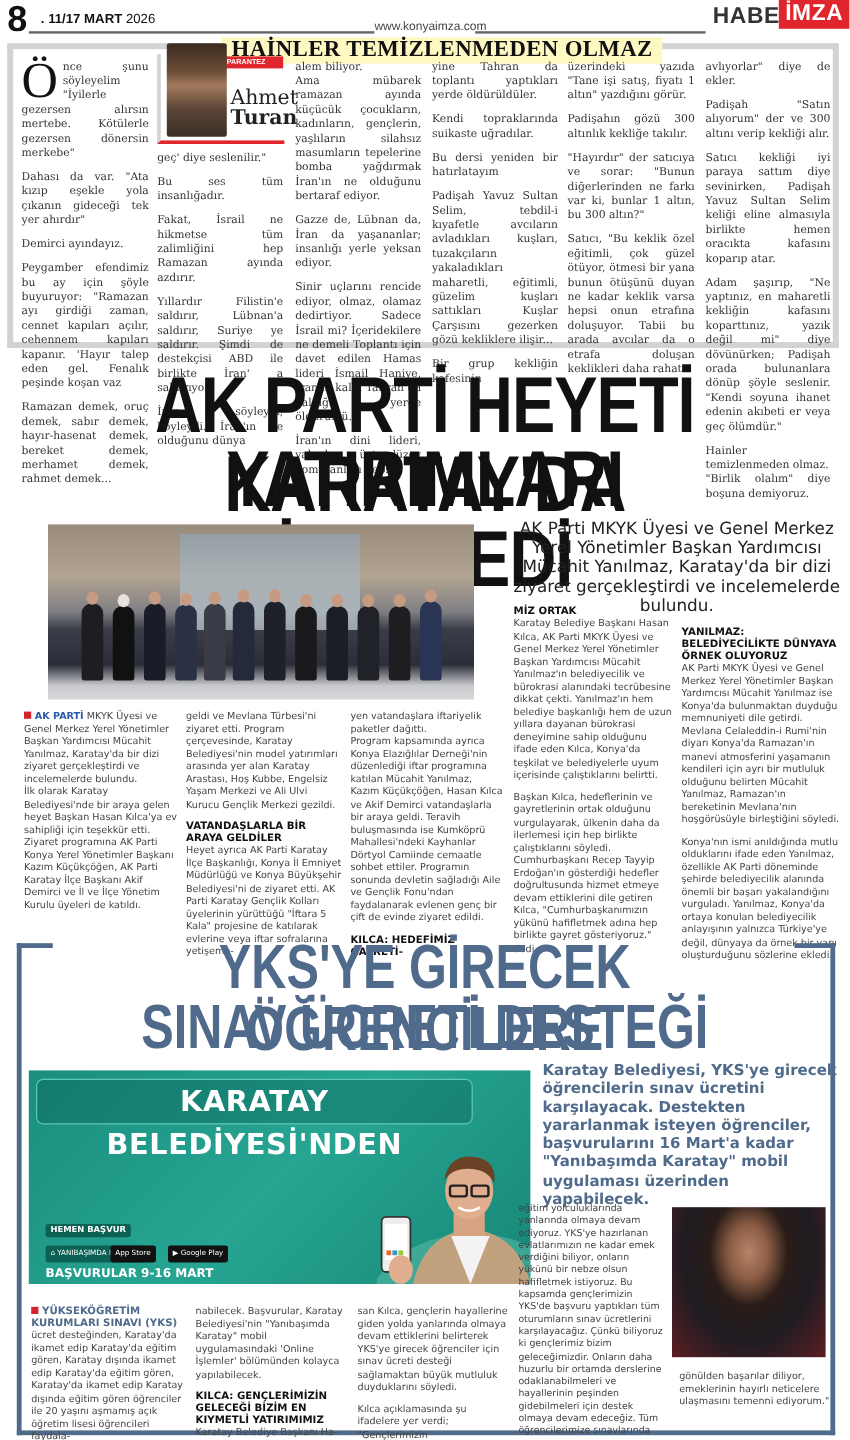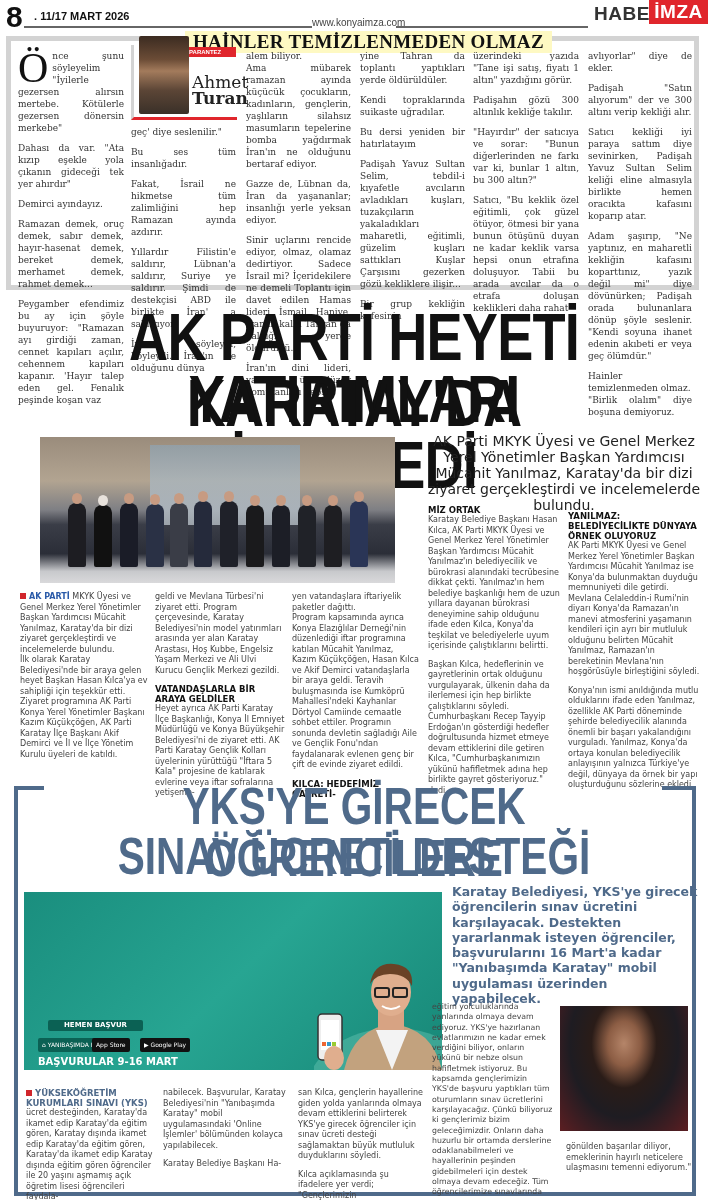--- a/index.html
+++ b/index.html
@@ -1,21 +1,21 @@
 <!DOCTYPE html>
 <html><head>
 <meta charset="utf-8">
 <style>
 *{box-sizing:border-box;margin:0;padding:0}
 body{width:708px;height:1200px;background:#fff;position:relative;overflow:hidden;font-family:"Liberation Sans",sans-serif;color:#222}
 .abs{position:absolute}
 
 .pnum{left:6px;top:2px;font:bold 30px/30px "Liberation Sans",sans-serif;color:#111}
 .pdate{left:34px;top:10px;font:bold 11px "Liberation Sans",sans-serif;color:#111}
-.pdate .yr{font-weight:bold}
+.pdate .yr{font-weight:normal}
 .hline{height:2px;background:#666;top:26px}
 .site{left:312px;top:17px;font:10px "Liberation Sans",sans-serif;color:#444}
 .haber{left:594px;top:3px;font:bold 19px/22px "Liberation Sans",sans-serif;color:#333;letter-spacing:.5px}
 .imza{left:649px;top:0;width:59px;height:24px;background:#e0262c;color:#fff;font:bold 19px/24px "Liberation Sans",sans-serif;text-align:center;letter-spacing:.5px}
 
 .colbox{left:6px;top:38px;width:693px;height:252px;border:5px solid #d3d3d3;border-top:none}
 .colbox-top{left:6px;top:36px;height:5px;background:#d3d3d3}
 .coltitle{left:185px;top:31px;font:bold 19px/22px "Liberation Serif",serif;color:#111;letter-spacing:.3px;background:#fef9c3;padding:0 8px}
 .ctext{font:9px/12px "DejaVu Serif",serif;color:#333;text-align:justify}
 .ctext p{margin-bottom:8px}
@@ -37,21 +37,21 @@
 .lead{color:#2a5aa8;font-weight:bold}
 .redsq{display:inline-block;width:6px;height:6px;background:#d1262c;margin-right:3px}
 
 .ykbox{left:14px;top:786px;width:682px;height:410px;border:4px solid #4f6a8a;border-top:none}
 .yk-tl{left:14px;top:786px;width:30px;height:4px;background:#4f6a8a}
 .yk-tr{left:662px;top:786px;width:34px;height:4px;background:#4f6a8a}
 .h2{left:0;width:708px;text-align:center;font:bold 52px/52px "Liberation Sans",sans-serif;color:#4f6a8a;transform:scaleX(.78);transform-origin:center}
 .banner{left:24px;top:892px;width:418px;height:178px;background:linear-gradient(135deg,#1a8e7e 0%,#27a592 50%,#178777 100%);overflow:hidden}
 .bn-top{left:6px;top:7px;width:364px;height:38px;border:1px solid #5fc9b8;border-radius:6px;background:rgba(10,90,80,.35);color:#fff;font:bold 24px/36px "DejaVu Sans",sans-serif;text-align:center;letter-spacing:.5px}
 .bn-yks{left:8px;top:52px;color:#fff;font:bold 44px/48px "DejaVu Sans",sans-serif;letter-spacing:1px}
-.bn-apply{left:24px;top:128px;background:#0b6154;color:#fff;font:bold 7px/11px "DejaVu Sans",sans-serif;padding:0 16px;border-radius:2px}
+.bn-apply{left:14px;top:128px;background:#0b6154;color:#fff;font:bold 7px/11px "DejaVu Sans",sans-serif;padding:0 4px;border-radius:2px}
 .badge{position:absolute;top:146px;height:14px;background:#111;color:#fff;font:6px/14px "DejaVu Sans",sans-serif;border-radius:2px;padding:0 4px}
 .bn-date{left:14px;top:164px;color:#fff;font:bold 10px/12px "DejaVu Sans",sans-serif}
 .boy{left:290px;top:66px;width:130px;height:112px}
 .yk-deck{left:452px;top:884px;width:248px;font:bold 12.5px/15.3px "DejaVu Sans",sans-serif;color:#4f6a8a}
 .mayor{left:560px;top:1006px;width:128px;height:125px;background:radial-gradient(ellipse at 50% 30%,#b58569 0%,#8c5d44 18%,#2a1c18 36%,#1e1c22 60%,#5c1e22 100%)}
 </style>
 </head>
 <body>
 
 <div class="abs pnum">8</div>
@@ -72,22 +72,22 @@
 <div class="abs author-photo"></div>
 <div class="abs author-name">
     <div>Ahmet</div>
     <div style="font-weight:bold">Turan</div>
   </div>
 
 <div class="abs ctext" style="left:18px;top:50px;width:106px">
   <p><span class="dropcap">Ö</span><span>nce şunu söyleyelim</span><br><span>"İyilerle gezersen alırsın mertebe. Kötülerle gezersen dönersin merkebe"</span></p>
   <p>Dahası da var. "Ata kızıp eşekle yola çıkanın gideceği tek yer ahırdır"</p>
   <p>Demirci ayındayız.</p>
+  <p>Peygamber efendimiz bu ay için şöyle buyuruyor: "Ramazan ayı girdiği zaman, cennet kapıları açılır, cehennem kapıları kapanır. 'Hayır talep eden gel. Fenalık peşinde koşan vaz</p>
   <p>Ramazan demek, oruç demek, sabır demek, hayır-hasenat demek, bereket demek, merhamet demek, rahmet demek...</p>
-  <p>Peygamber efendimiz bu ay için şöyle buyuruyor: "Ramazan ayı girdiği zaman, cennet kapıları açılır, cehennem kapıları kapanır. 'Hayır talep eden gel. Fenalık peşinde koşan vaz</p>
 </div>
 <div class="abs ctext" style="left:131px;top:126px;width:105px">
   <p>geç' diye seslenilir."</p>
   <p>Bu ses tüm insanlığadır.</p>
   <p>Fakat, İsrail ne hikmetse tüm zalimliğini hep Ramazan ayında azdırır.</p>
   <p>Yıllardır Filistin'e saldırır, Lübnan'a saldırır, Suriye ye saldırır. Şimdi de destekçisi ABD ile birlikte İran' a saldırıyor.</p>
   <p>İran söyleydi, böyleydi. İran'ın ne olduğunu dünya</p>
 </div>
 <div class="abs ctext" style="left:246px;top:50px;width:105px">
   <p style="margin-bottom:0">alem biliyor.</p>
@@ -175,33 +175,34 @@
 <div class="abs btext" style="left:292px;top:592px;width:128px">
   <p style="margin-bottom:0">yen vatandaşlara iftariyelik paketler dağıttı.</p>
   <p>Program kapsamında ayrıca Konya Elazığlılar Derneği'nin düzenlediği iftar programına katılan Mücahit Yanılmaz, Kazım Küçükçöğen, Hasan Kılca ve Akif Demirci vatandaşlarla bir araya geldi. Teravih buluşmasında ise Kumköprü Mahallesi'ndeki Kayhanlar Dörtyol Camiinde cemaatle sohbet ettiler. Programın sonunda devletin sağladığı Aile ve Gençlik Fonu'ndan faydalanarak evlenen genç bir çift de evinde ziyaret edildi.</p>
   <div class="sub">KILCA: HEDEFİMİZ GAYRETİ-</div>
 </div>
 <div class="abs btext" style="left:428px;top:505px;width:132px">
   <div class="sub">MİZ ORTAK</div>
   <p>Karatay Belediye Başkanı Hasan Kılca, AK Parti MKYK Üyesi ve Genel Merkez Yerel Yönetimler Başkan Yardımcısı Mücahit Yanılmaz'ın belediyecilik ve bürokrasi alanındaki tecrübesine dikkat çekti. Yanılmaz'ın hem belediye başkanlığı hem de uzun yıllara dayanan bürokrasi deneyimine sahip olduğunu ifade eden Kılca, Konya'da teşkilat ve belediyelerle uyum içerisinde çalıştıklarını belirtti.</p>
   <p>Başkan Kılca, hedeflerinin ve gayretlerinin ortak olduğunu vurgulayarak, ülkenin daha da ilerlemesi için hep birlikte çalıştıklarını söyledi. Cumhurbaşkanı Recep Tayyip Erdoğan'ın gösterdiği hedefler doğrultusunda hizmet etmeye devam ettiklerini dile getiren Kılca, "Cumhurbaşkanımızın yükünü hafifletmek adına hep birlikte gayret gösteriyoruz." dedi.</p>
 </div>
-<div class="abs btext" style="left:568px;top:511px;width:134px">
+<div class="abs btext" style="left:568px;top:522px;width:134px">
   <div class="sub">YANILMAZ: BELEDİYECİLİKTE DÜNYAYA ÖRNEK OLUYORUZ</div>
   <p>AK Parti MKYK Üyesi ve Genel Merkez Yerel Yönetimler Başkan Yardımcısı Mücahit Yanılmaz ise Konya'da bulunmaktan duyduğu memnuniyeti dile getirdi. Mevlana Celaleddin-i Rumi'nin diyarı Konya'da Ramazan'ın manevi atmosferini yaşamanın kendileri için ayrı bir mutluluk olduğunu belirten Mücahit Yanılmaz, Ramazan'ın bereketinin Mevlana'nın hoşgörüsüyle birleştiğini söyledi.</p>
   <p>Konya'nın ismi anıldığında mutlu olduklarını ifade eden Yanılmaz, özellikle AK Parti döneminde şehirde belediyecilik alanında önemli bir başarı yakalandığını vurguladı. Yanılmaz, Konya'da ortaya konulan belediyecilik anlayışının yalnızca Türkiye'ye değil, dünyaya da örnek bir yapı oluşturduğunu sözlerine ekledi.</p>
 </div>
 
 <div class="abs ykbox"></div>
 <div class="abs yk-tl"></div>
 <div class="abs yk-tr"></div>
 <div class="abs h2" style="top:780px">YKS'YE GİRECEK ÖĞRENCİLERE</div>
 <div class="abs h2" style="top:830px">SINAV ÜCRETİ DESTEĞİ</div>
 
 <div class="abs banner">
+  <div class="abs bn-top">KARATAY BELEDİYESİ'NDEN</div>
   <div class="abs bn-apply">HEMEN BAŞVUR</div>
   <div class="badge" style="left:14px;background:#0b6154">⌂ <span>YANIBAŞIMDA KARATAY</span></div>
   <div class="badge" style="left:68px"><span></span> <span>App Store</span></div>
   <div class="badge" style="left:116px"><span>▶</span> <span>Google Play</span></div>
   <div class="abs bn-date">BAŞVURULAR 9-16 MART</div>
   <svg class="abs boy" viewBox="0 0 130 112">
     <ellipse cx="80" cy="140" rx="90" ry="70" fill="#5fbfae" opacity=".5"></ellipse>
     <path d="M30 112 Q40 70 78 66 Q118 70 128 112Z" fill="#c2a27e"></path>
     <path d="M62 72 L78 112 L94 72Z" fill="#f3f3f3"></path>
     <rect x="64" y="50" width="26" height="22" fill="#d7a383"></rect>
@@ -220,20 +221,21 @@
 </div>
 
 <div class="abs yk-deck">Karatay Belediyesi, YKS'ye girecek öğrencilerin sınav ücretini karşılayacak. Destekten yararlanmak isteyen öğrenciler, başvurularını 16 Mart'a kadar "Yanıbaşımda Karatay" mobil uygulaması üzerinden yapabilecek.</div>
 
 <div class="abs btext" style="left:26px;top:1088px;width:130px">
   <div class="sub" style="color:#4f6a8a"><span class="redsq"></span><span>YÜKSEKÖĞRETİM KURUMLARI SINAVI (YKS)</span></div>
   <p>ücret desteğinden, Karatay'da ikamet edip Karatay'da eğitim gören, Karatay dışında ikamet edip Karatay'da eğitim gören, Karatay'da ikamet edip Karatay dışında eğitim gören öğrenciler ile 20 yaşını aşmamış açık öğretim lisesi öğrencileri faydala-</p>
 </div>
 <div class="abs btext" style="left:163px;top:1088px;width:128px">
   <p>nabilecek. Başvurular, Karatay Belediyesi'nin "Yanıbaşımda Karatay" mobil uygulamasındaki 'Online İşlemler' bölümünden kolayca yapılabilecek.</p>
+  <div class="sub">KILCA: GENÇLERİMİZİN GELECEĞİ BİZİM EN KIYMETLİ YATIRIMIMIZ</div>
   <p>Karatay Belediye Başkanı Ha-</p>
 </div>
 <div class="abs btext" style="left:298px;top:1088px;width:126px">
   <p>san Kılca, gençlerin hayallerine giden yolda yanlarında olmaya devam ettiklerini belirterek YKS'ye girecek öğrenciler için sınav ücreti desteği sağlamaktan büyük mutluluk duyduklarını söyledi.</p>
   <p>Kılca açıklamasında şu ifadelere yer verdi; "Gençlerimizin</p>
 </div>
 <div class="abs btext" style="left:432px;top:1002px;width:122px;font-size:7.8px;line-height:10.3px">
   <p>eğitim yolculuklarında yanlarında olmaya devam ediyoruz. YKS'ye hazırlanan evlatlarımızın ne kadar emek verdiğini biliyor, onların yükünü bir nebze olsun hafifletmek istiyoruz. Bu kapsamda gençlerimizin YKS'de başvuru yaptıkları tüm oturumların sınav ücretlerini karşılayacağız. Çünkü biliyoruz ki gençlerimiz bizim geleceğimizdir. Onların daha huzurlu bir ortamda derslerine odaklanabilmeleri ve hayallerinin peşinden gidebilmeleri için destek olmaya devam edeceğiz. Tüm öğrencilerimize sınavlarında</p>
 </div>
 <div class="abs mayor"></div>

